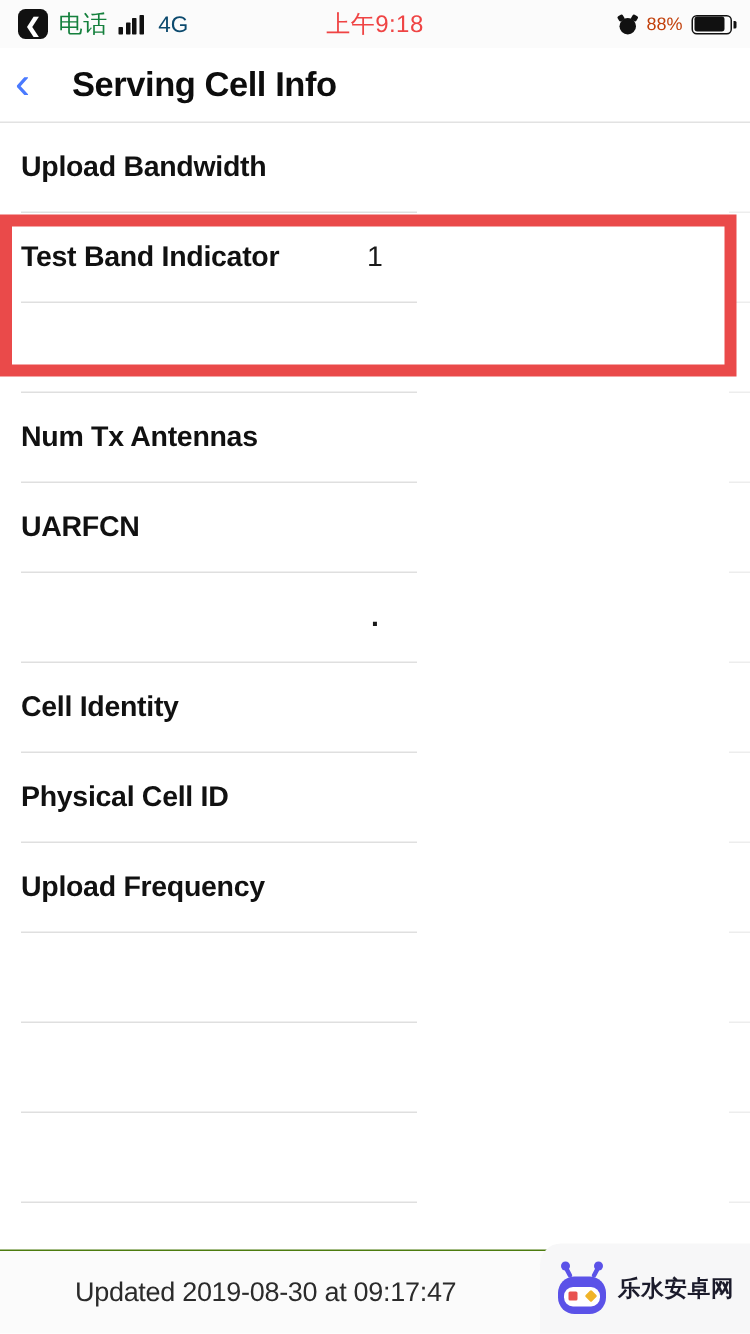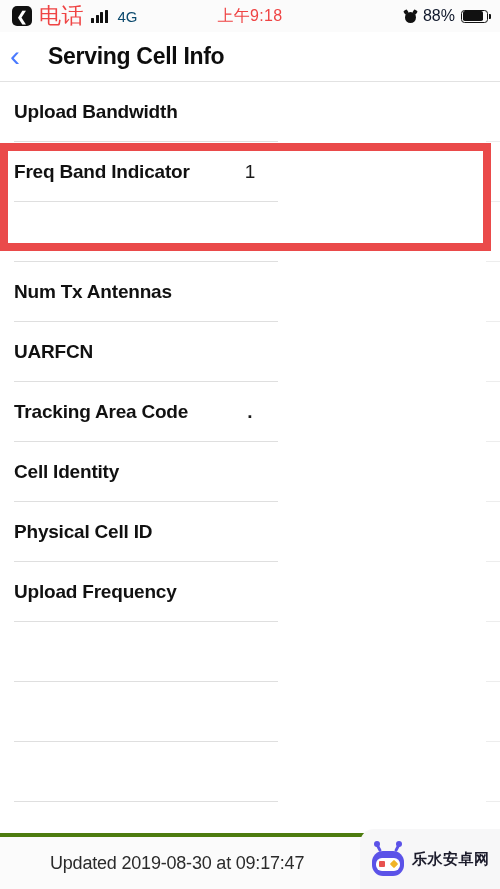--- a/index.html
+++ b/index.html
@@ -19,21 +19,21 @@
     display:flex; align-items:center;
     padding:0 12px;
   }
   .status-left{ display:flex; align-items:center; gap:7px; }
   .back-chip{
     width:20px; height:20px; border-radius:5px;
     background:#111; color:#fff;
     display:flex; align-items:center; justify-content:center;
     font-size:13px; line-height:1; font-weight:700;
   }
-  .carrier{ font-size:22px; color:#ef4444; letter-spacing:.5px; }
+  .carrier{ font-size:16px; color:#15803d; letter-spacing:.5px; }
   .bars{ display:flex; align-items:flex-end; gap:1.5px; height:13px; }
   .bars i{ display:block; width:3px; background:#111; border-radius:.5px; }
   .bars i:nth-child(1){ height:5px; }
   .bars i:nth-child(2){ height:8px; }
   .bars i:nth-child(3){ height:11px; }
   .bars i:nth-child(4){ height:13px; }
   .net{ font-size:15px; color:#0c4a6e; margin-left:3px; }
 
   .status-center{
     position:absolute; left:0; right:0; top:0; bottom:0;
@@ -51,21 +51,21 @@
     position:absolute; left:1px; top:2px;
     width:11px; height:11px; border-radius:50%;
     background:#111;
   }
   .alarm .ear{
     position:absolute; top:0; width:4px; height:4px;
     background:#111; border-radius:1px; transform:rotate(-30deg);
   }
   .alarm .ear.l{ left:0; }
   .alarm .ear.r{ right:0; transform:rotate(30deg); }
-  .batt-pct{ font-size:16px; color:#0f172a; }
+  .batt-pct{ font-size:12px; color:#c2410c; }
   .battery{ position:relative; width:27px; height:13px; }
   .battery .shell{
     position:absolute; inset:0;
     border:1.4px solid #111; border-radius:3.5px;
   }
   .battery .fill{
     position:absolute; left:1.8px; top:1.8px; bottom:1.8px;
     width:20px; background:#111; border-radius:1.8px;
   }
   .battery .nub{
@@ -134,21 +134,21 @@
     border:8px solid #ea4a4a;
     pointer-events:none;
     z-index:5;
   }
 
   
   .footer{
     position:absolute; left:0; right:0; bottom:0;
     height:56px;
     background:#fbfbfb;
-    border-top:4px solid #4d7c0f;
+    border-top:1px solid #4d7c0f;
     display:flex; align-items:center;
   }
   .footer-text{
     font-size:18px; color:#2b2b2b;
     margin-left:50px; letter-spacing:-.2px;
   }
 
   .watermark{
     position:absolute; right:0; bottom:0;
     width:140px; height:60px;
@@ -234,40 +234,39 @@
   <div class="nav-title">Serving Cell Info</div>
 </div>
 
 <div class="list" id="list">
     <div class="row">
       <span class="label">Upload Bandwidth</span>
       <span class="value"></span>
       <span class="sep"></span>
     </div>
     <div class="row">
-      <span class="label">Freq Band Indicator</span>
+      <span class="label">Test Band Indicator</span>
       <span class="value">1</span>
       <span class="sep"></span>
     </div>
     <div class="row">
       <span class="value"></span>
       <span class="sep"></span>
     </div>
     <div class="row">
       <span class="label">Num Tx Antennas</span>
       <span class="value"></span>
       <span class="sep"></span>
     </div>
     <div class="row">
       <span class="label">UARFCN</span>
       <span class="value"></span>
       <span class="sep"></span>
     </div>
     <div class="row">
-      <span class="label">Tracking Area Code</span>
       <span class="value dot">.</span>
       <span class="sep"></span>
     </div>
     <div class="row">
       <span class="label">Cell Identity</span>
       <span class="value"></span>
       <span class="sep"></span>
     </div>
     <div class="row">
       <span class="label">Physical Cell ID</span>

